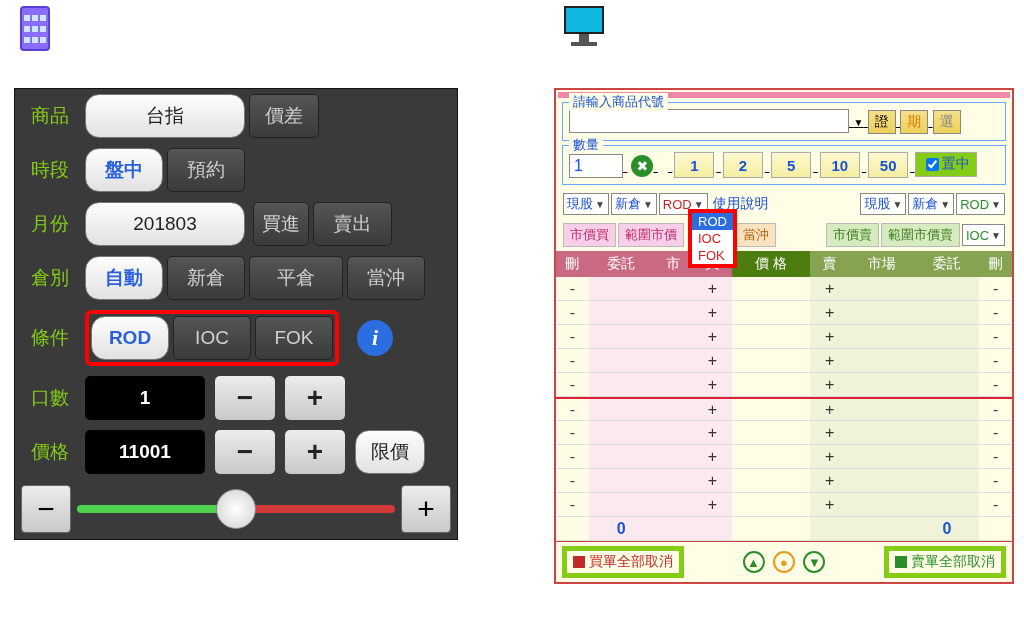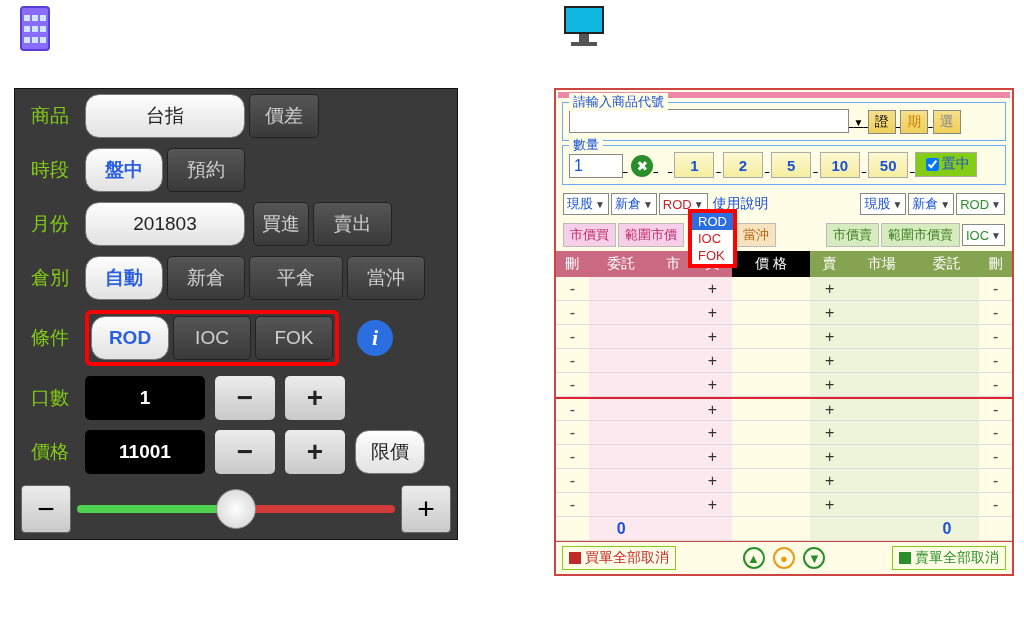--- a/index.html
+++ b/index.html
@@ -68,21 +68,21 @@
   .grow .cell { flex:1; display:flex; align-items:center; justify-content:center; font-size:16px; color:#444; }
   .grow .plus { color:#333; }
   .bid-bg { background:#fce9ef; }
   .ask-bg { background:#eef4d9; }
   .mid-bg { background:#fffde6; }
   .grow.total { background:#fffde6; }
   .grow.total .num { color:#1a52d8; font-weight:bold; }
   .grow.redline { border-top:2px solid #d23; }
 
   .foot { display:flex; padding:4px 6px; align-items:center; justify-content:space-between; border-top:1px solid #c44; }
-  .cancel-btn { border:1px solid #84cc16; padding:2px 6px; font-size:14px; display:inline-flex; align-items:center; }
+  .cancel-btn { border:5px solid #84cc16; padding:2px 6px; font-size:14px; display:inline-flex; align-items:center; }
   .cancel-btn.buy { color:#c02a2a; }
   .cancel-btn.sell { color:#2a8f2a; }
   .cancel-btn .sq { width:12px; height:12px; margin-right:4px; }
   .arrow-circ { width:22px; height:22px; border-radius:50%; border:2px solid; display:inline-flex; align-items:center; justify-content:center; font-size:13px; margin:0 2px; }
   .ac-up { border-color:#2a8f2a; color:#2a8f2a; }
   .ac-mid { border-color:#e89b1a; color:#e89b1a; }
   .ac-dn { border-color:#2a8f2a; color:#2a8f2a; }
 
 </style>
 </head>
@@ -251,21 +251,21 @@
         <span>IOC</span>
         <span class="arrow">▼</span>
       </span>
   </div>
 
   <div class="hdr-row">
     <div class="c buy-h" style="flex:0.5">刪</div>
     <div class="c buy-h">委託</div>
     <div class="c buy-h" style="flex:0.6">市</div>
     <div class="c buy-h" style="flex:0.6">買</div>
-    <div class="c" style="background:#000000;flex:1.2">價 格</div>
+    <div class="c" style="background:#4d7c0f;flex:1.2">價 格</div>
     <div class="c ask-h" style="flex:0.6">賣</div>
     <div class="c ask-h">市場</div>
     <div class="c ask-h">委託</div>
     <div class="c ask-h" style="flex:0.5">刪</div>
   </div>
 
   <div class="grid" id="ladder">
       <div class="grow">
         <div class="cell" style="flex:0.5">-</div>
     <div class="cell bid-bg"></div>

